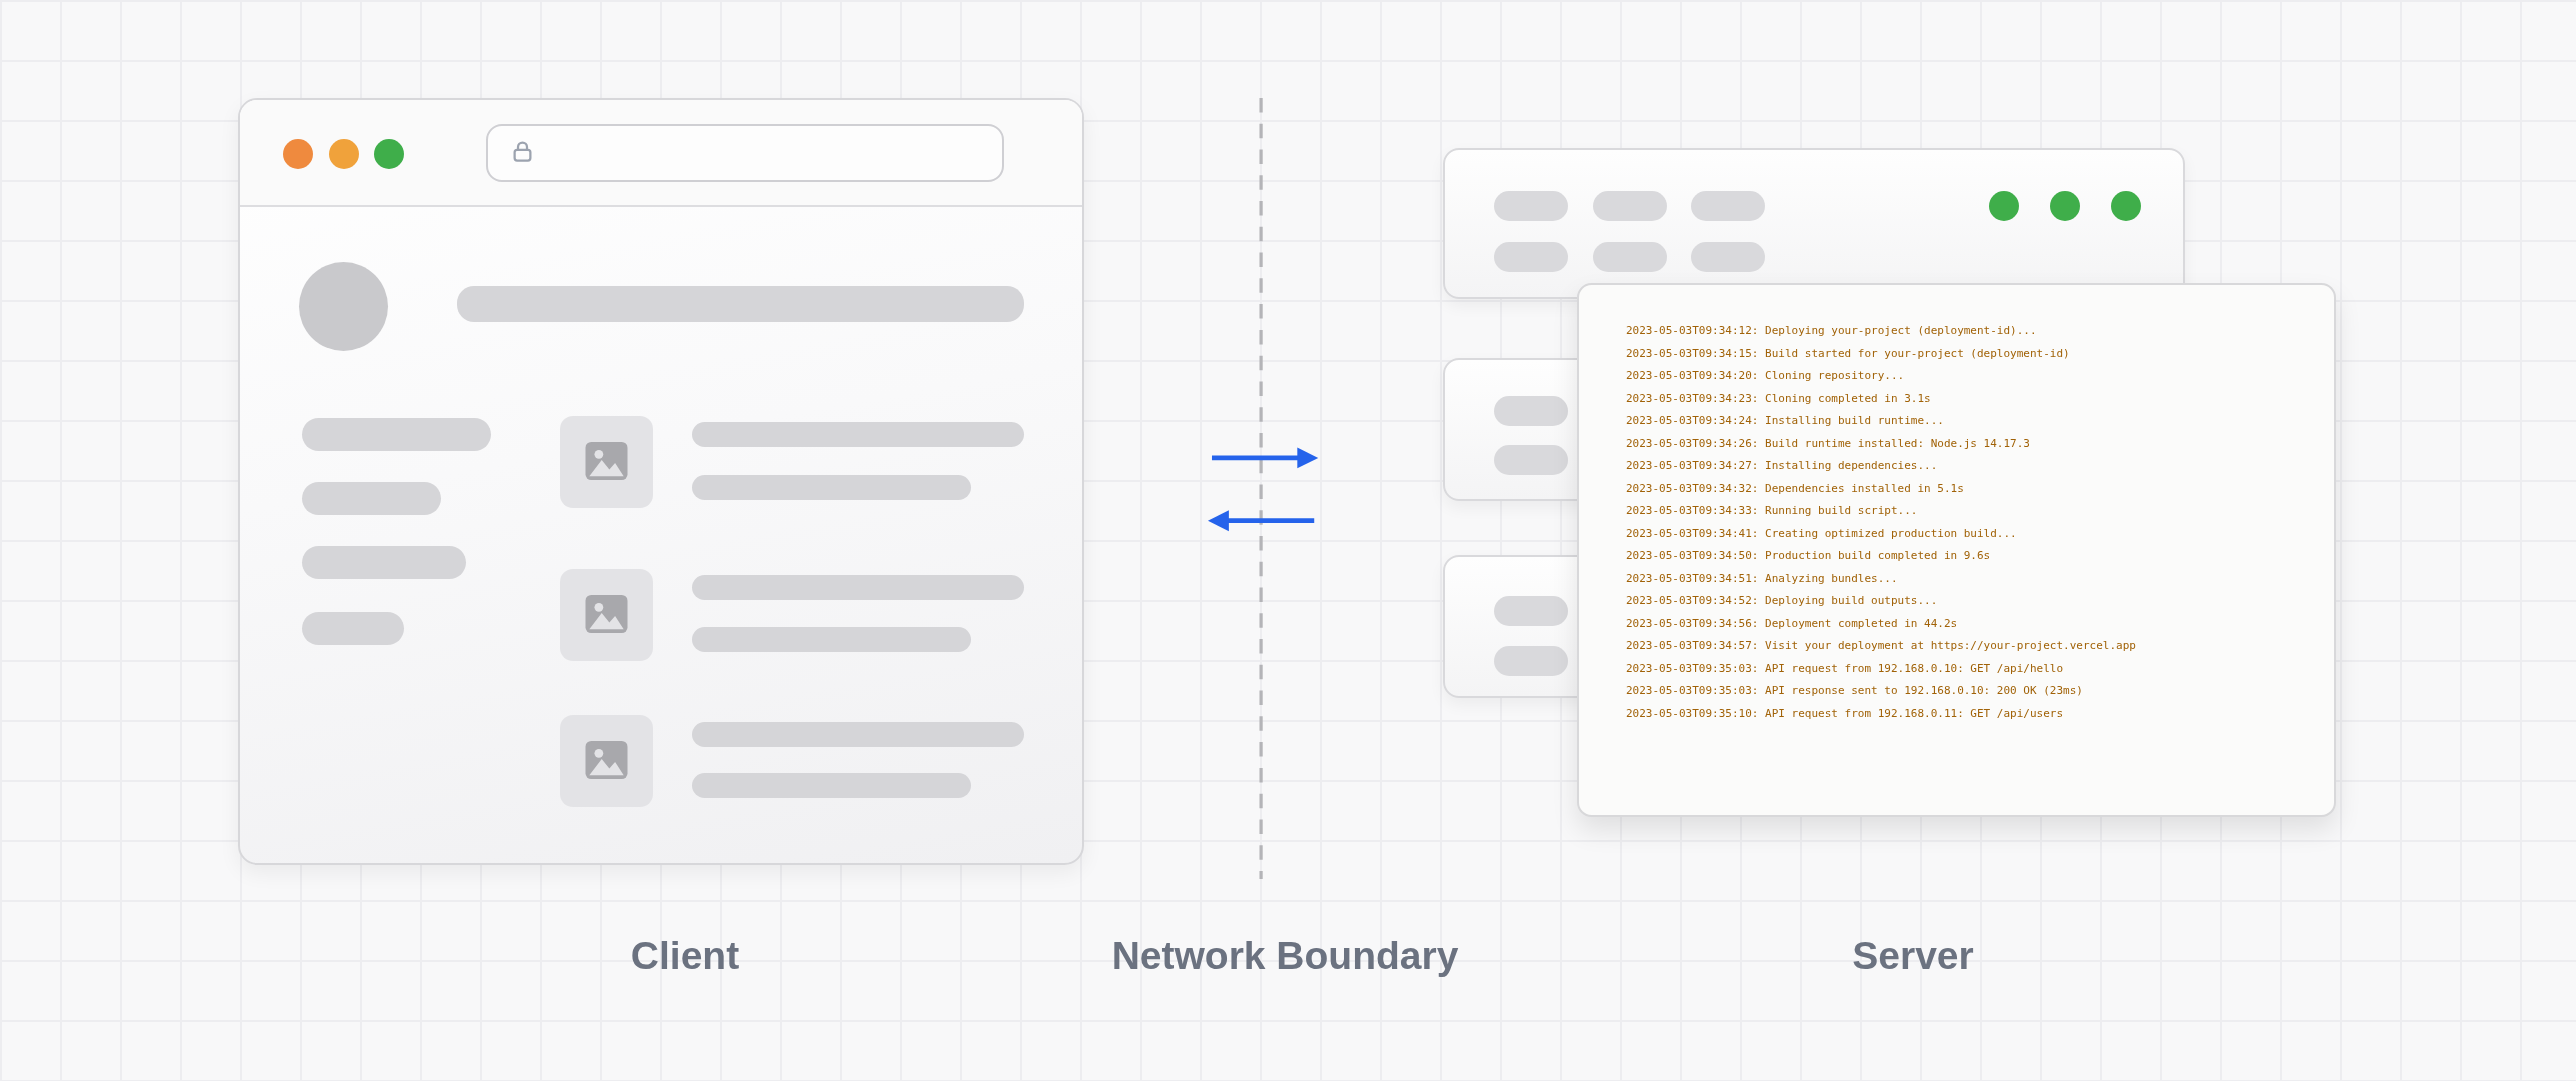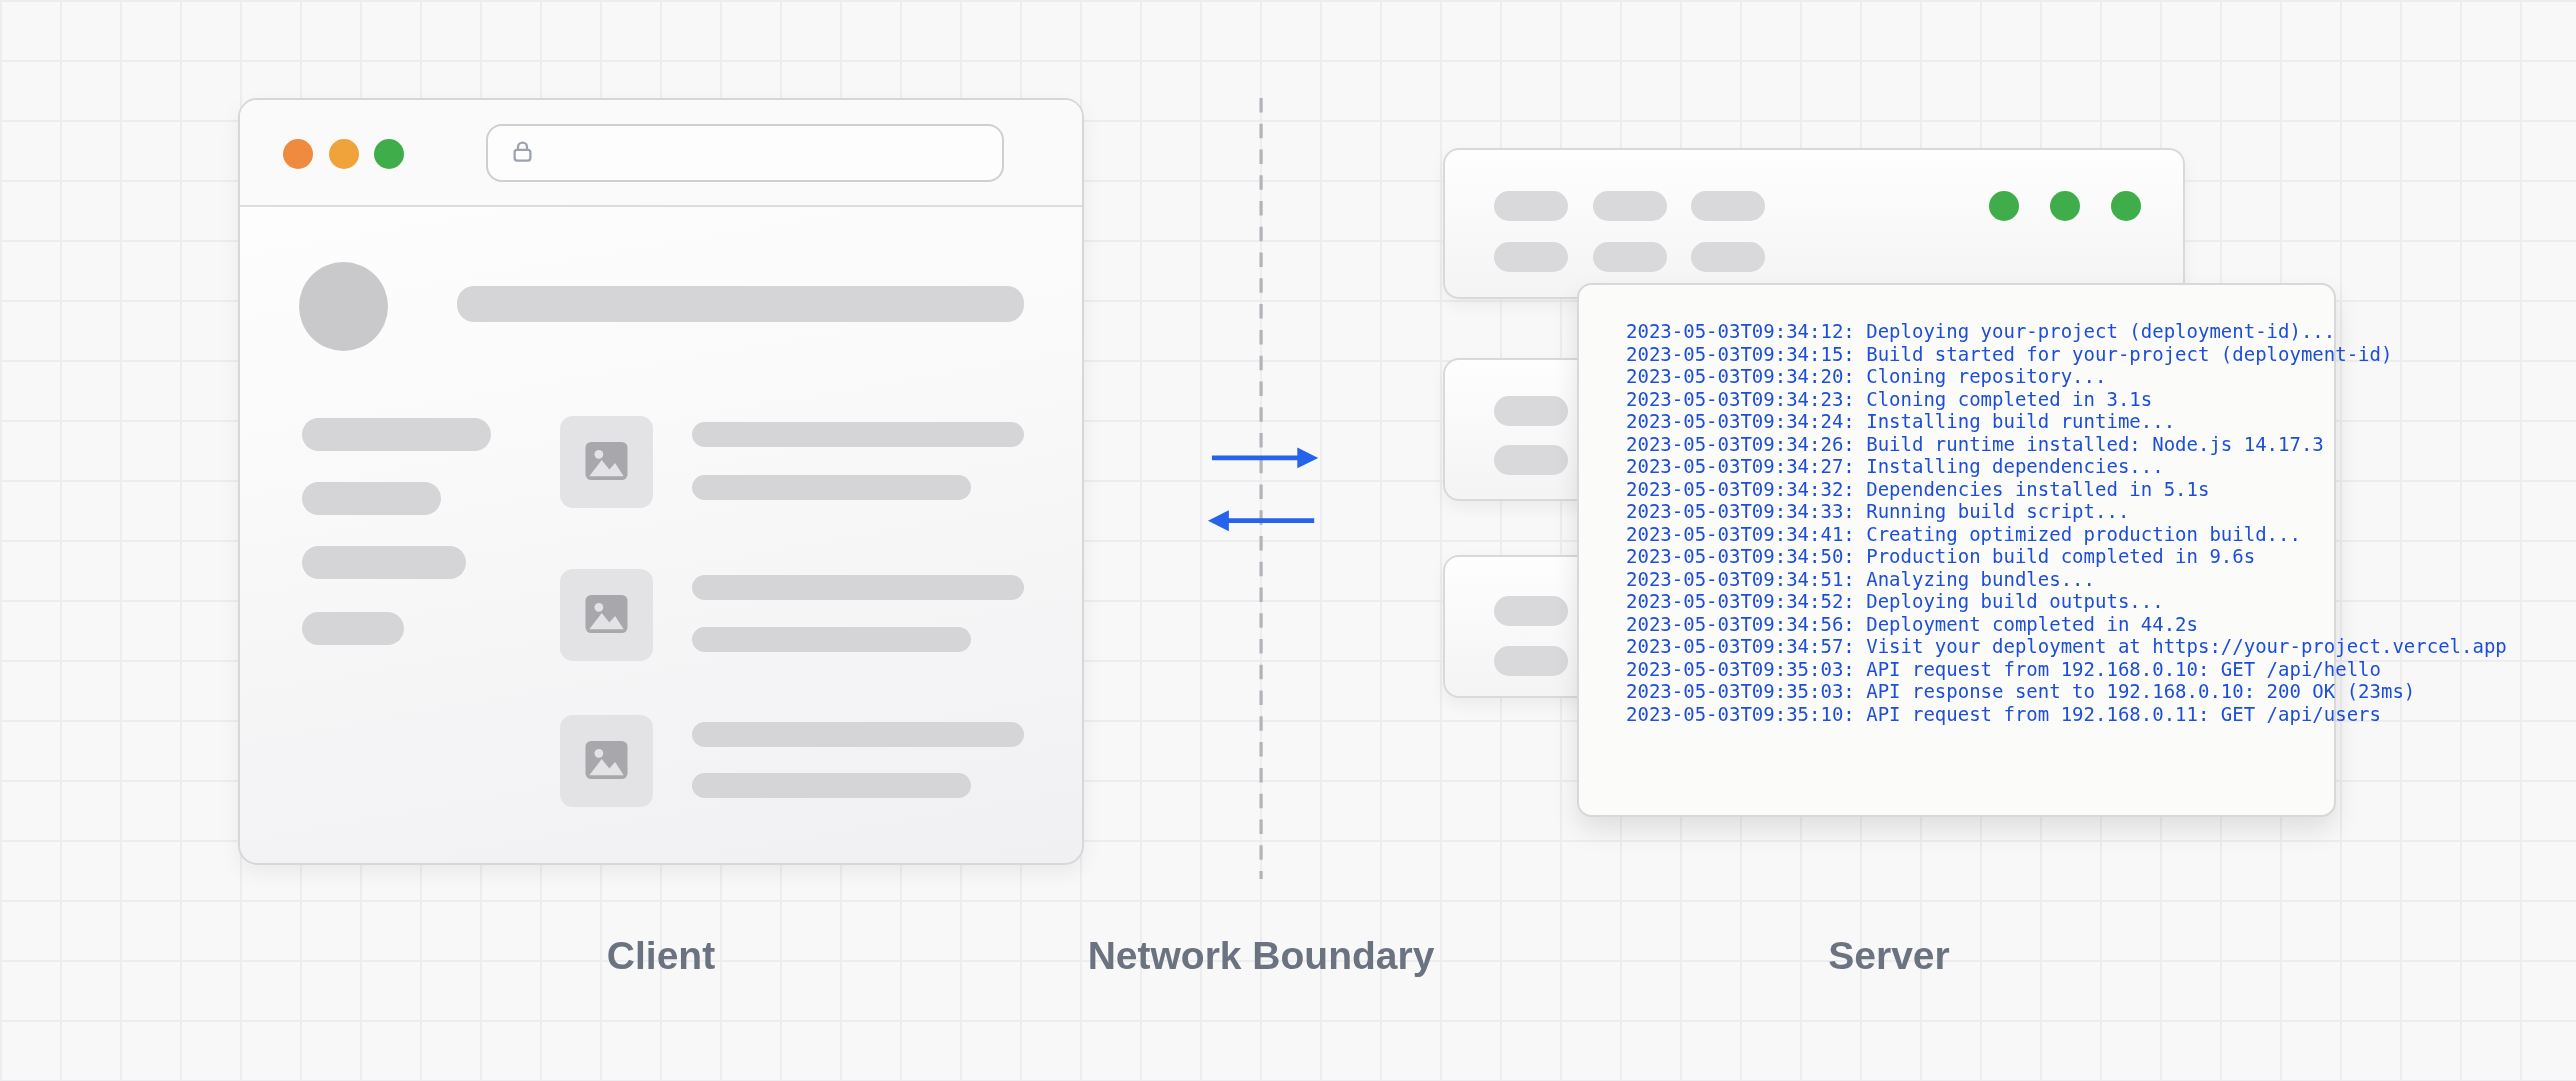--- a/index.html
+++ b/index.html
@@ -74,27 +74,27 @@
   .sd1{left:544px;} .sd2{left:605px;} .sd3{left:666px;}
 
   
   .terminal{
     position:absolute;left:1577px;top:283px;width:759px;height:534px;
     background:#fbfbfa;border:2.4px solid #d8d8da;border-radius:14.5px;
     box-sizing:border-box;z-index:2;
     box-shadow:0 13px 27px rgba(0,0,0,0.10);
     padding:35px 16px 16px 47px;
   }
-  .terminal-log{font-family:"DejaVu Sans Mono","Liberation Mono",monospace;font-size:19px;color:#1d4ed8;}
+  .terminal-log{font-family:"DejaVu Sans Mono","Liberation Mono",monospace;font-size:11px;color:#a16207;}
   .log-line{height:22.5px;line-height:22.5px;white-space:pre;}
 
   
   .caption{
     position:absolute;top:934px;transform:translateX(-50%);
-    font-size:39px;font-weight:700;color:#6b7280;white-space:nowrap;
+    font-size:39px;font-weight:700;color:#6b7280;white-space:nowrap;margin-left:24px;
   }
   .cap-client{left:661px;}
   .cap-boundary{left:1261px;text-align:right;}
   .cap-server{left:1889px;}
 </style>
 </head>
 <body>
 
 <div class="canvas">
 

